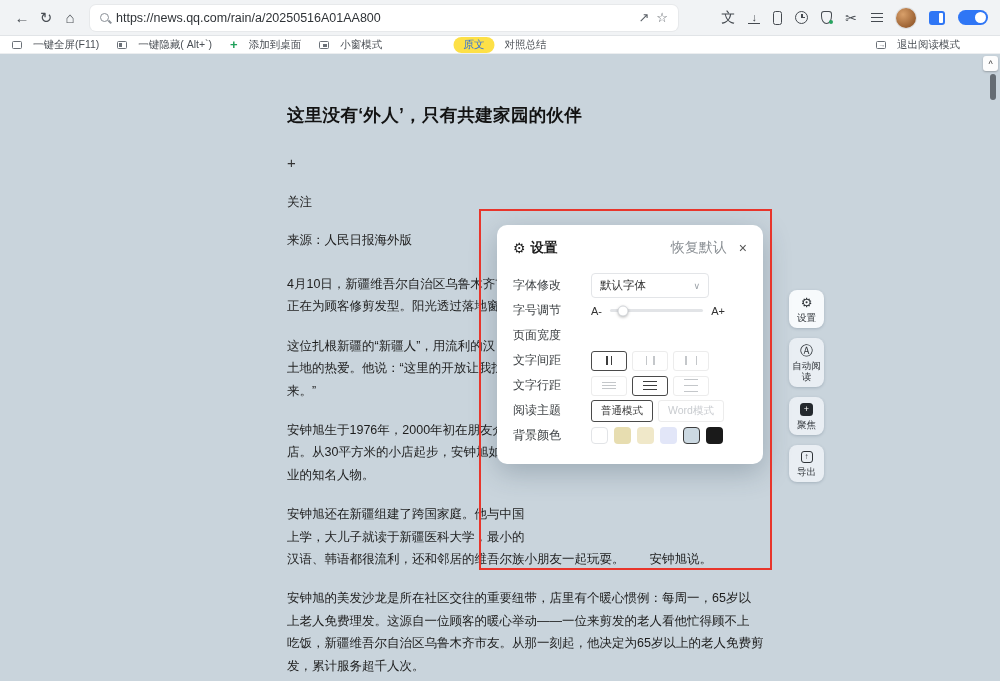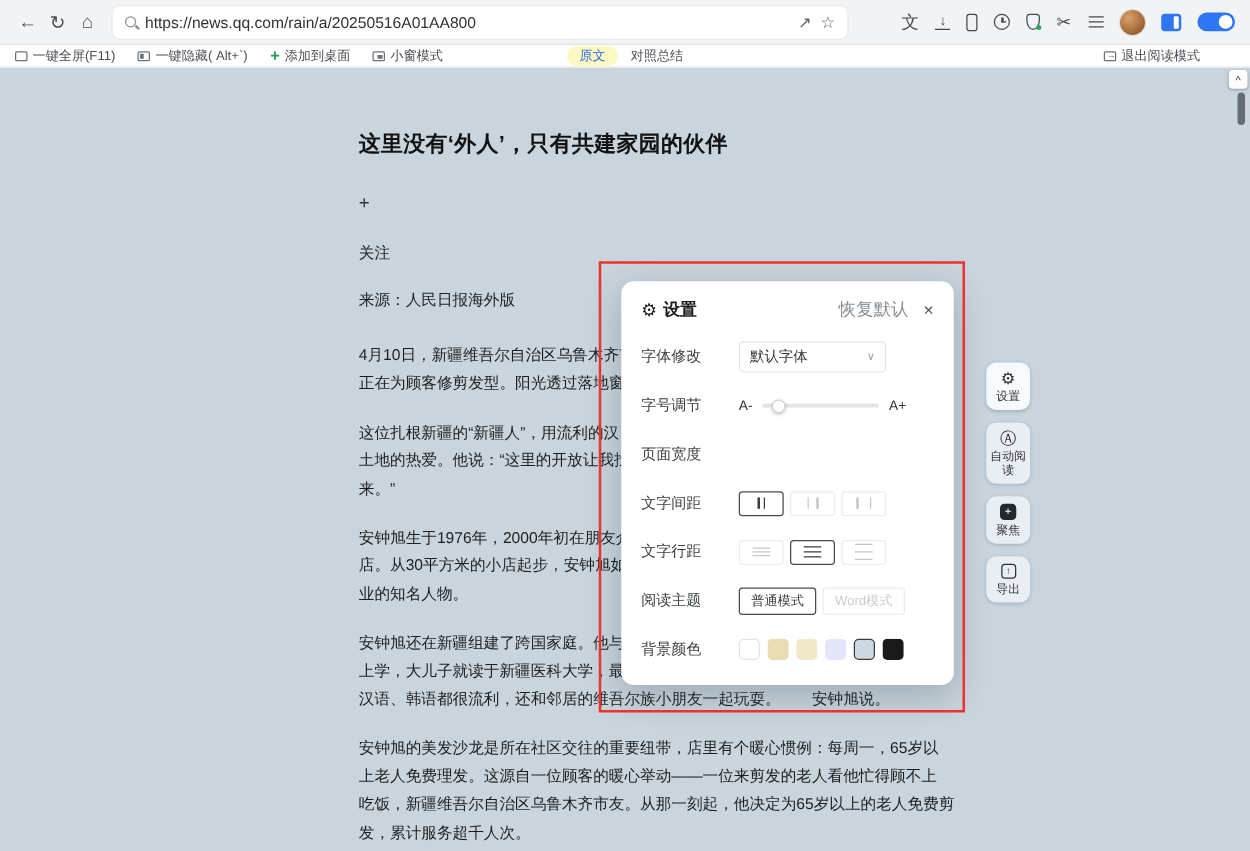--- a/index.html
+++ b/index.html
@@ -26,28 +26,28 @@
   .menu{width:13px;height:13px}
   .mbar{width:12px;height:1.6px;background:#454a50;box-shadow:0 -4px 0 #454a50,0 4px 0 #454a50}
   .avatar{width:20px;height:20px;border-radius:50%;background:radial-gradient(circle at 35% 32%,#d9a06a,#9c6233 70%,#7c4a22);box-shadow:0 0 0 1px rgba(0,0,0,.08)}
   .sidebar-ic{width:16px;height:14px;background:#2f76f5;border-radius:3px;position:relative}
   .sidebar-ic::after{content:"";position:absolute;right:2px;top:2px;bottom:2px;width:4px;background:#fff;border-radius:1px}
   .toggle{width:30px;height:15px;background:#2f76f5;border-radius:8px;position:relative;cursor:pointer}
   .knob{position:absolute;right:2px;top:2px;width:11px;height:11px;background:#fff;border-radius:50%}
 
   
   .toolbar2{height:18px;background:#fff;display:flex;align-items:center;padding:0 12px;font-size:10.5px;color:#4a4f55;position:relative;border-bottom:1px solid #eceef0;z-index:45}
-  .t2-item{display:flex;align-items:center;gap:4px;margin-right:18px;cursor:pointer;white-space:nowrap}
+  .t2-item{display:flex;align-items:center;gap:11px;margin-right:18px;cursor:pointer;white-space:nowrap}
   .ic-rect{width:10px;height:8px;border:1.2px solid #6b7178;border-radius:1.5px;display:inline-block;position:relative;flex-shrink:0}
   .ic-hide::after{content:"";position:absolute;left:1px;top:1px;bottom:1px;width:3px;background:#6b7178}
   .ic-mini::after{content:"";position:absolute;right:1px;bottom:1px;width:4px;height:3px;background:#6b7178}
   .ic-exit::after{content:"\2192";position:absolute;font-size:7px;line-height:6px;left:1.5px;top:0;color:#6b7178}
   .ic-plus{color:#1fa05a;font-weight:bold;font-size:13px;line-height:10px}
   .t2-center{position:absolute;left:50%;transform:translateX(-50%);display:flex;align-items:center;gap:10px}
-  .tab-orig{background:#fef9c3;color:#2e6fdd;padding:1px 10px;border-radius:8px;cursor:pointer}
+  .tab-orig{background:#fde047;color:#2e6fdd;padding:1px 10px;border-radius:8px;cursor:pointer}
   .tab-cmp{color:#4a4f55;cursor:pointer}
   .t2-right{margin-left:auto;margin-right:28px}
 
   
   .content{position:absolute;top:54px;left:0;right:0;bottom:0;background:#c9d4dc}
   .article{position:absolute;left:287px;top:0;width:440px}
   .a-title{margin-top:49px;font-size:17.5px;font-weight:600;color:#121212;white-space:nowrap;letter-spacing:.3px}
   .a-plus{margin-top:27px;font-size:15px;color:#333}
   .a-follow{margin-top:23px;font-size:12.5px;color:#222}
   .a-source{margin-top:21px;font-size:12.5px;color:#222}
@@ -58,21 +58,21 @@
   
   .red-box{position:absolute;left:479px;top:155px;width:293px;height:361px;border:2px solid #e8352b;z-index:40;pointer-events:none}
 
   
   .panel{position:absolute;left:497px;top:171px;width:266px;background:#fff;border-radius:10px;box-shadow:0 8px 28px rgba(40,60,80,.28);z-index:30;padding:14px 16px 14px}
   .p-head{display:flex;align-items:center;margin-bottom:16px}
   .p-gear{font-size:14px;margin-right:5px;color:#222}
   .p-title{font-size:13.5px;font-weight:700;color:#1c1c1c}
   .p-reset{margin-left:auto;font-size:14px;color:#8a8f94;cursor:pointer}
   .p-close{margin-left:12px;font-size:14px;color:#555;cursor:pointer;line-height:12px}
-  .p-row{display:flex;align-items:center;margin-bottom:14px;min-height:25px}
+  .p-row{display:flex;align-items:center;min-height:25px}
   .p-row:last-child{margin-bottom:2px}
   .p-label{width:78px;font-size:12px;color:#3c4043;flex-shrink:0}
   .p-ctrl{display:flex;align-items:center;gap:5px}
   .dd{width:118px;height:25px;border:1px solid #e3e5e8;border-radius:4px;display:flex;align-items:center;padding:0 8px;font-size:11.5px;color:#333;cursor:pointer}
   .dd-arrow{margin-left:auto;color:#9aa0a6;font-size:9px}
   .size-ctrl{display:flex;align-items:center;width:134px}
   .sz-txt{font-size:11px;color:#333;cursor:pointer}
   .slider{flex:1;height:2.5px;background:#e2e4e7;border-radius:2px;margin:0 8px;position:relative;cursor:pointer}
   .thumb{position:absolute;top:50%;transform:translate(-50%,-50%);width:11px;height:11px;background:#fff;border:1px solid #d2d5d9;border-radius:50%;box-shadow:0 1px 3px rgba(0,0,0,.25)}
   .wbtn{min-width:24px;height:20px;padding:0 2px;border:1px solid #ececec;border-radius:3px;font-size:9.5px;color:#c4c7ca;display:flex;align-items:center;justify-content:center;cursor:pointer;background:#fff;font-family:inherit}

